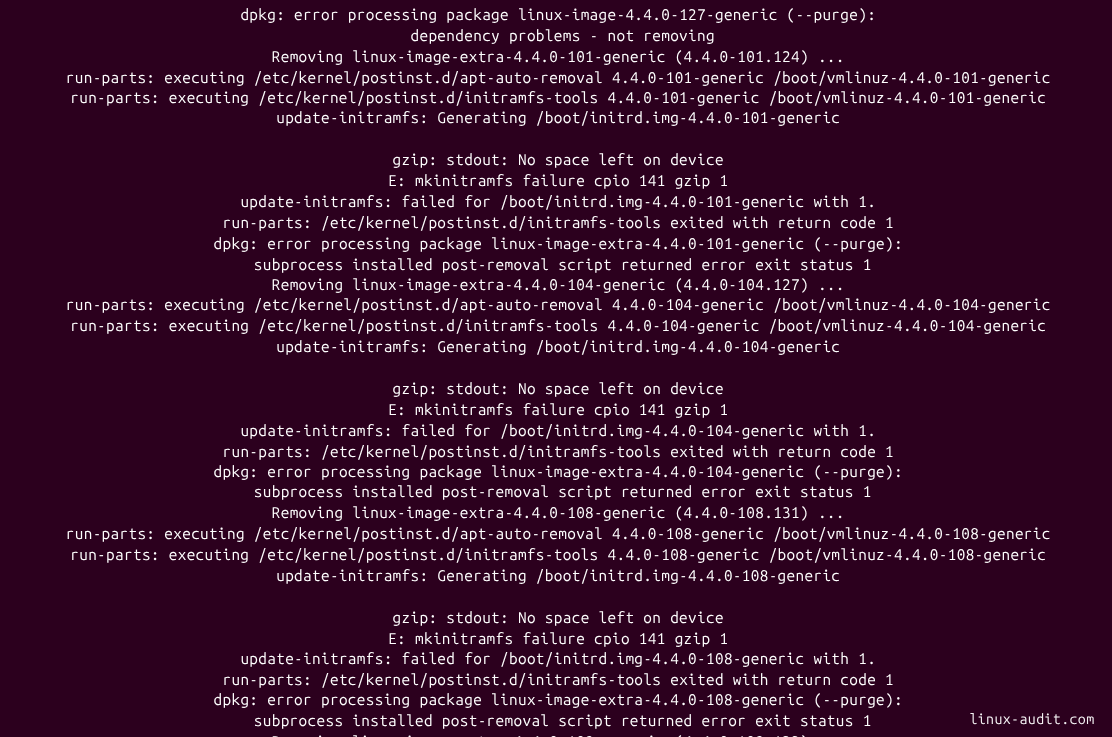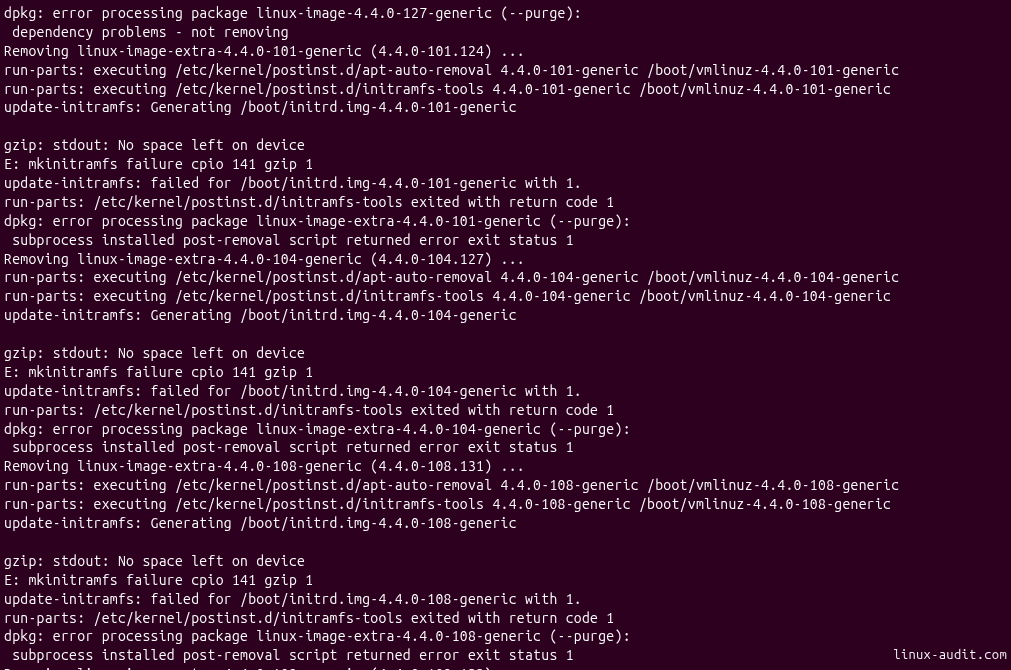--- a/index.html
+++ b/index.html
@@ -19,25 +19,26 @@
       overflow: hidden;
       position: relative;
       letter-spacing: 0.3px;
     }
     .terminal-output {
       white-space: pre;
       font-family: inherit;
     }
     .line {
       display: block;
+      text-align: center;
     }
     .watermark {
       position: absolute;
       bottom: 6px;
-      right: 4px;
+      right: 16px;
       color: #ffffff;
       font-size: 13px;
       opacity: 0.95;
     }
   </style>
 </head>
 <body>
 
 <div class="terminal-output" id="terminal-container"><span class="line">dpkg: error processing package linux-image-4.4.0-127-generic (--purge):</span><span class="line"> dependency problems - not removing</span><span class="line">Removing linux-image-extra-4.4.0-101-generic (4.4.0-101.124) ...</span><span class="line">run-parts: executing /etc/kernel/postinst.d/apt-auto-removal 4.4.0-101-generic /boot/vmlinuz-4.4.0-101-generic</span><span class="line">run-parts: executing /etc/kernel/postinst.d/initramfs-tools 4.4.0-101-generic /boot/vmlinuz-4.4.0-101-generic</span><span class="line">update-initramfs: Generating /boot/initrd.img-4.4.0-101-generic</span><span class="line">&nbsp;</span><span class="line">gzip: stdout: No space left on device</span><span class="line">E: mkinitramfs failure cpio 141 gzip 1</span><span class="line">update-initramfs: failed for /boot/initrd.img-4.4.0-101-generic with 1.</span><span class="line">run-parts: /etc/kernel/postinst.d/initramfs-tools exited with return code 1</span><span class="line">dpkg: error processing package linux-image-extra-4.4.0-101-generic (--purge):</span><span class="line"> subprocess installed post-removal script returned error exit status 1</span><span class="line">Removing linux-image-extra-4.4.0-104-generic (4.4.0-104.127) ...</span><span class="line">run-parts: executing /etc/kernel/postinst.d/apt-auto-removal 4.4.0-104-generic /boot/vmlinuz-4.4.0-104-generic</span><span class="line">run-parts: executing /etc/kernel/postinst.d/initramfs-tools 4.4.0-104-generic /boot/vmlinuz-4.4.0-104-generic</span><span class="line">update-initramfs: Generating /boot/initrd.img-4.4.0-104-generic</span><span class="line">&nbsp;</span><span class="line">gzip: stdout: No space left on device</span><span class="line">E: mkinitramfs failure cpio 141 gzip 1</span><span class="line">update-initramfs: failed for /boot/initrd.img-4.4.0-104-generic with 1.</span><span class="line">run-parts: /etc/kernel/postinst.d/initramfs-tools exited with return code 1</span><span class="line">dpkg: error processing package linux-image-extra-4.4.0-104-generic (--purge):</span><span class="line"> subprocess installed post-removal script returned error exit status 1</span><span class="line">Removing linux-image-extra-4.4.0-108-generic (4.4.0-108.131) ...</span><span class="line">run-parts: executing /etc/kernel/postinst.d/apt-auto-removal 4.4.0-108-generic /boot/vmlinuz-4.4.0-108-generic</span><span class="line">run-parts: executing /etc/kernel/postinst.d/initramfs-tools 4.4.0-108-generic /boot/vmlinuz-4.4.0-108-generic</span><span class="line">update-initramfs: Generating /boot/initrd.img-4.4.0-108-generic</span><span class="line">&nbsp;</span><span class="line">gzip: stdout: No space left on device</span><span class="line">E: mkinitramfs failure cpio 141 gzip 1</span><span class="line">update-initramfs: failed for /boot/initrd.img-4.4.0-108-generic with 1.</span><span class="line">run-parts: /etc/kernel/postinst.d/initramfs-tools exited with return code 1</span><span class="line">dpkg: error processing package linux-image-extra-4.4.0-108-generic (--purge):</span><span class="line"> subprocess installed post-removal script returned error exit status 1</span><span class="line">Removing linux-image-extra-4.4.0-109-generic (4.4.0-109.132) ...</span></div>
 

